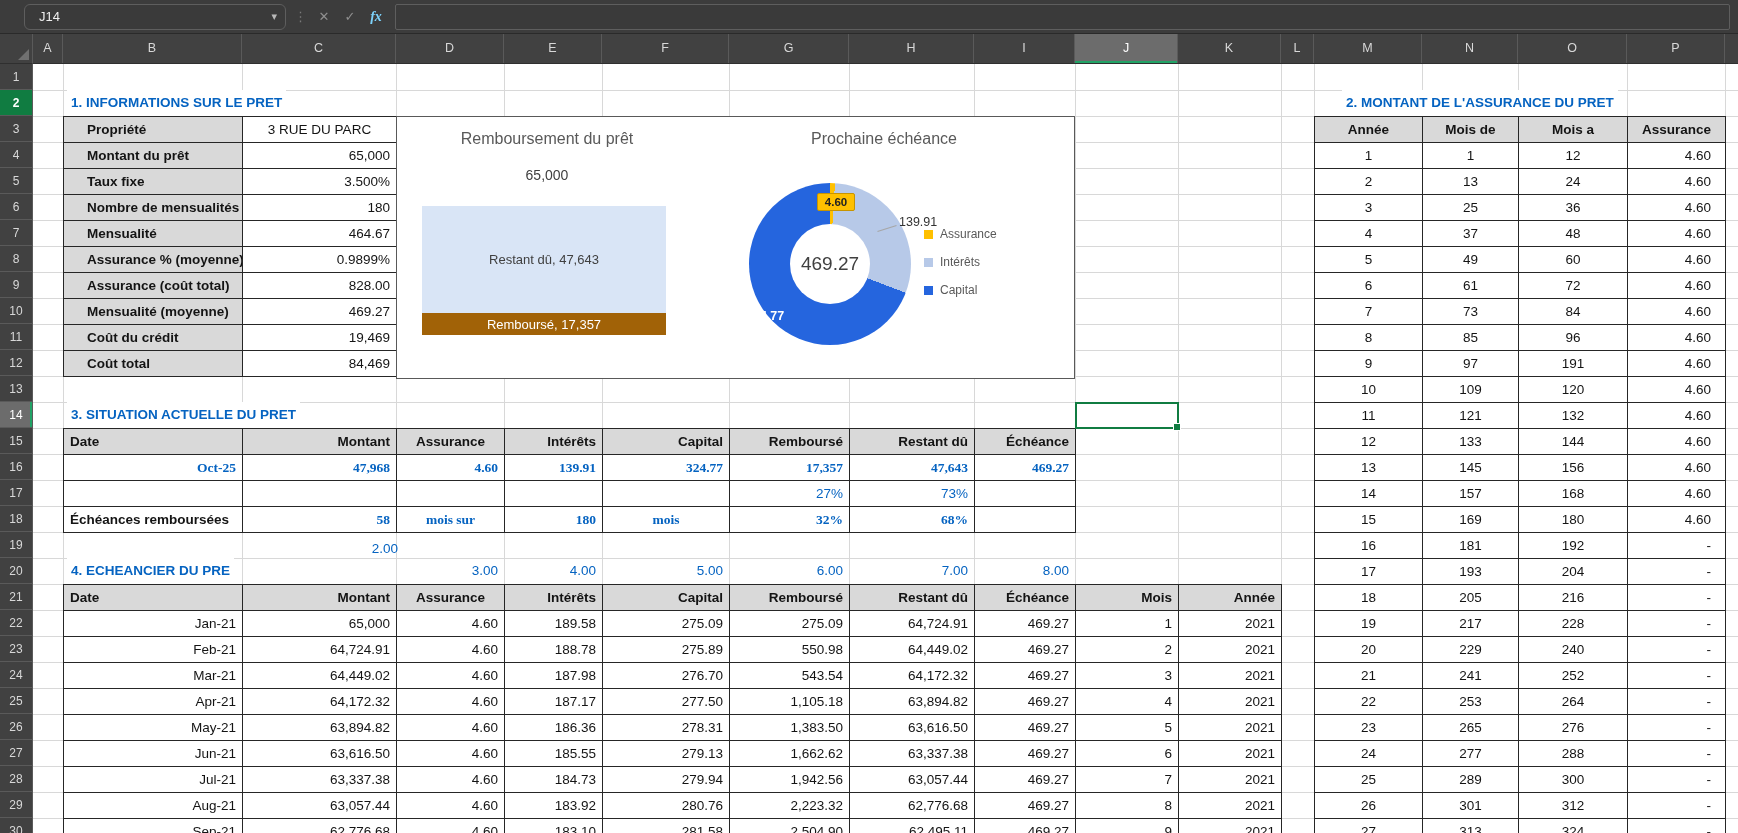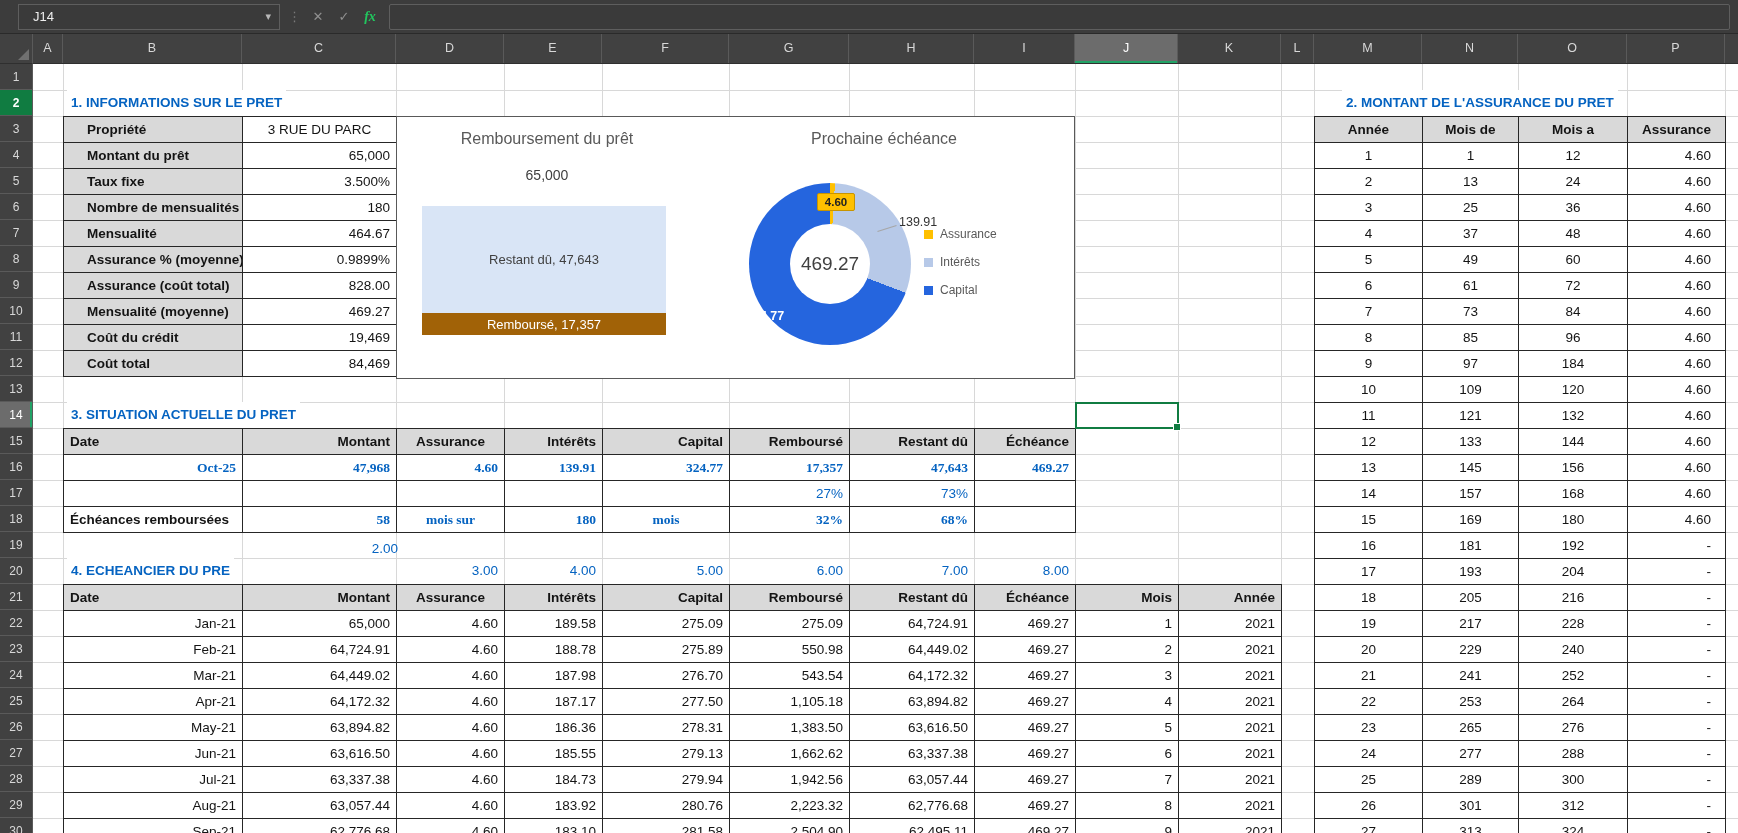--- a/index.html
+++ b/index.html
@@ -6,27 +6,27 @@
   html,body{margin:0;padding:0;}
   body{width:1738px;height:833px;overflow:hidden;background:#fff;
        font-family:"Liberation Sans",sans-serif;}
   :root{--blue:#0563C1;--green:#107C41;--hdrbg:#D9D9D9;}
 
   .app{position:relative;width:1738px;height:833px;overflow:hidden;background:#fff;}
 
   
   .formula-row{position:absolute;top:0;left:0;right:0;height:34px;background:#3C3C3C;
                display:flex;align-items:center;border-bottom:1px solid #2A2A2A;}
-  .name-box{width:262px;height:26px;margin-left:18px;background:#3A3A3A;border:1px solid #5E5E5E;
-            border-radius:0;display:flex;align-items:center;justify-content:space-between;
+  .name-box{width:262px;height:26px;margin-left:24px;background:#3A3A3A;border:1px solid #5E5E5E;
+            border-radius:6px;display:flex;align-items:center;justify-content:space-between;
             padding:0 8px 0 14px;font-size:13px;color:#EFEFEF;}
   .nb-chev{font-size:11px;color:#B8B8B8;}
   .fb-dots{color:#7A7A7A;font-size:13px;margin:0 4px 0 8px;}
   .fb-btn{width:26px;text-align:center;font-size:13px;color:#8F8F8F;}
-  .fb-fx{color:#22c55e;font-style:italic;font-family:"Liberation Serif",serif;
+  .fb-fx{color:#7dd3fc;font-style:italic;font-family:"Liberation Serif",serif;
          font-size:14px;font-weight:bold;}
   .formula-input{flex:1;height:26px;margin:0 8px 0 6px;background:#3A3A3A;
                  border:1px solid #5E5E5E;border-radius:2px;color:#EFEFEF;
                  font-size:13px;line-height:24px;padding:0 8px;}
 
   
   .corner{position:absolute;top:34px;left:0;width:33px;height:30px;background:#414141;
           border-right:1px solid #5A5A5A;border-bottom:1px solid #2F2F2F;}
   .corner-tri{position:absolute;right:3px;bottom:3px;width:0;height:0;
               border-left:11px solid transparent;border-bottom:11px solid #707070;}
@@ -272,21 +272,21 @@
         <div class="tc al-c">7</div>
         <div class="tc al-c">73</div>
         <div class="tc al-c">84</div>
         <div class="tc al-r pr14">4.60</div>
         <div class="tc al-c">8</div>
         <div class="tc al-c">85</div>
         <div class="tc al-c">96</div>
         <div class="tc al-r pr14">4.60</div>
         <div class="tc al-c">9</div>
         <div class="tc al-c">97</div>
-        <div class="tc al-c">184</div>
+        <div class="tc al-c">191</div>
         <div class="tc al-r pr14">4.60</div>
         <div class="tc al-c">10</div>
         <div class="tc al-c">109</div>
         <div class="tc al-c">120</div>
         <div class="tc al-r pr14">4.60</div>
         <div class="tc al-c">11</div>
         <div class="tc al-c">121</div>
         <div class="tc al-c">132</div>
         <div class="tc al-r pr14">4.60</div>
         <div class="tc al-c">12</div>

